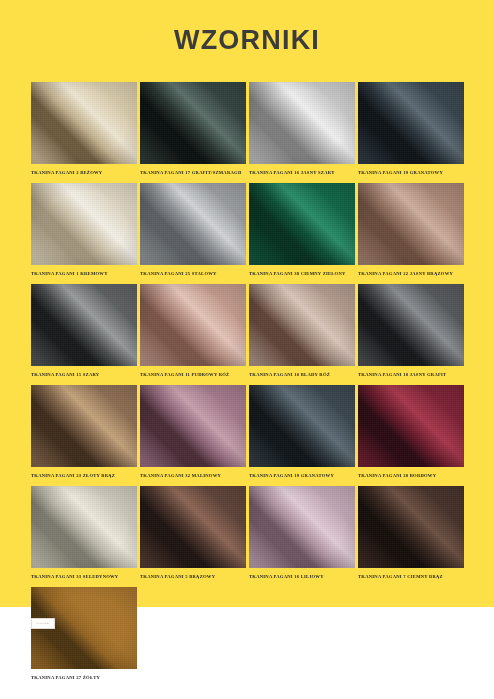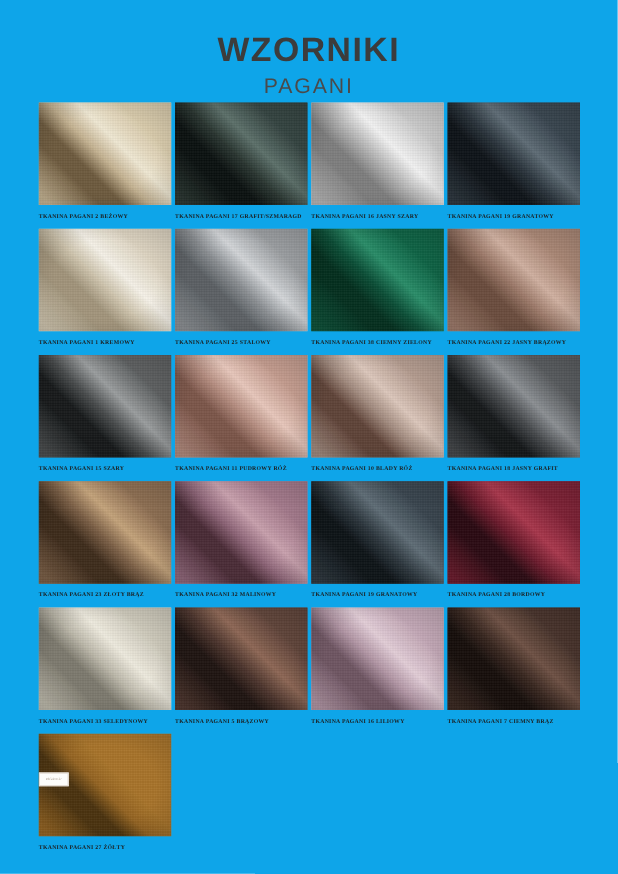--- a/index.html
+++ b/index.html
@@ -10,22 +10,22 @@
   body {
     width: 494px;
     height: 699px;
     font-family: "Liberation Sans", sans-serif;
     overflow: hidden;
     position: relative;
   }
 
   .page {
     width: 494px;
-    height: 699px;
-    background: #0ea5e9;
+    height: 607px;
+    background: #fde047;
     position: relative;
     box-sizing: border-box;
   }
 
   
   .header {
     padding-top: 26px;
     text-align: center;
   }
   .title {
@@ -126,21 +126,20 @@
     overflow: hidden;
   }
 </style>
 </head>
 <body>
 
 <div class="page">
 
   <div class="header">
     <h1 class="title">WZORNIKI</h1>
-    <div class="subtitle">PAGANI</div>
   </div>
 
   <div class="grid">
       <div class="cell">
         <div class="swatch">
           <div class="base" style="background: rgb(216, 202, 171);"></div>
           <div class="fold" style="background: linear-gradient(45deg, rgb(216, 202, 171) 0%, rgb(195, 177, 144) 18%, rgb(109, 90, 62) 33%, rgb(109, 90, 62) 40%, rgb(195, 177, 144) 48%, rgb(239, 231, 210) 57%, rgb(216, 202, 171) 70%, rgb(216, 202, 171) 100%);"></div>
           <div class="weave"></div>
           <div class="vignette"></div>
         </div>

